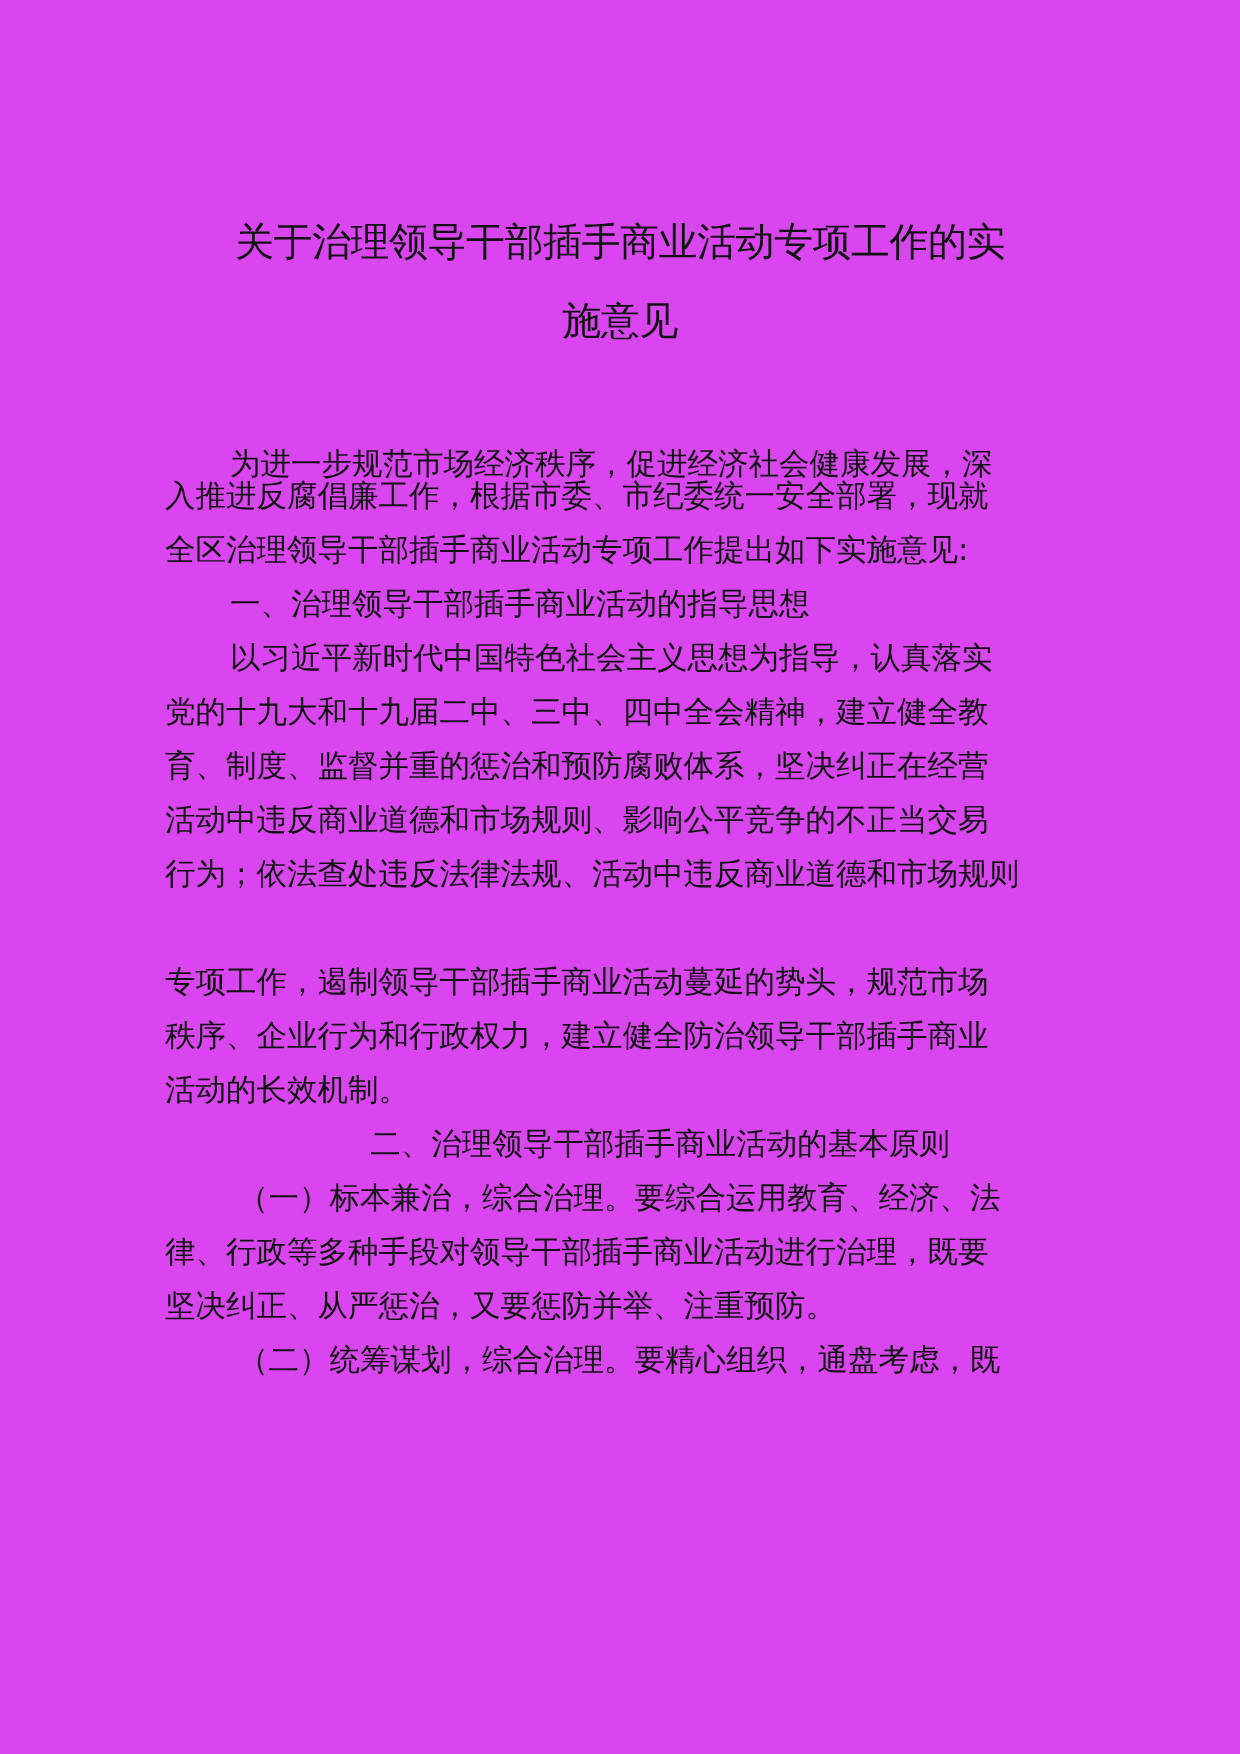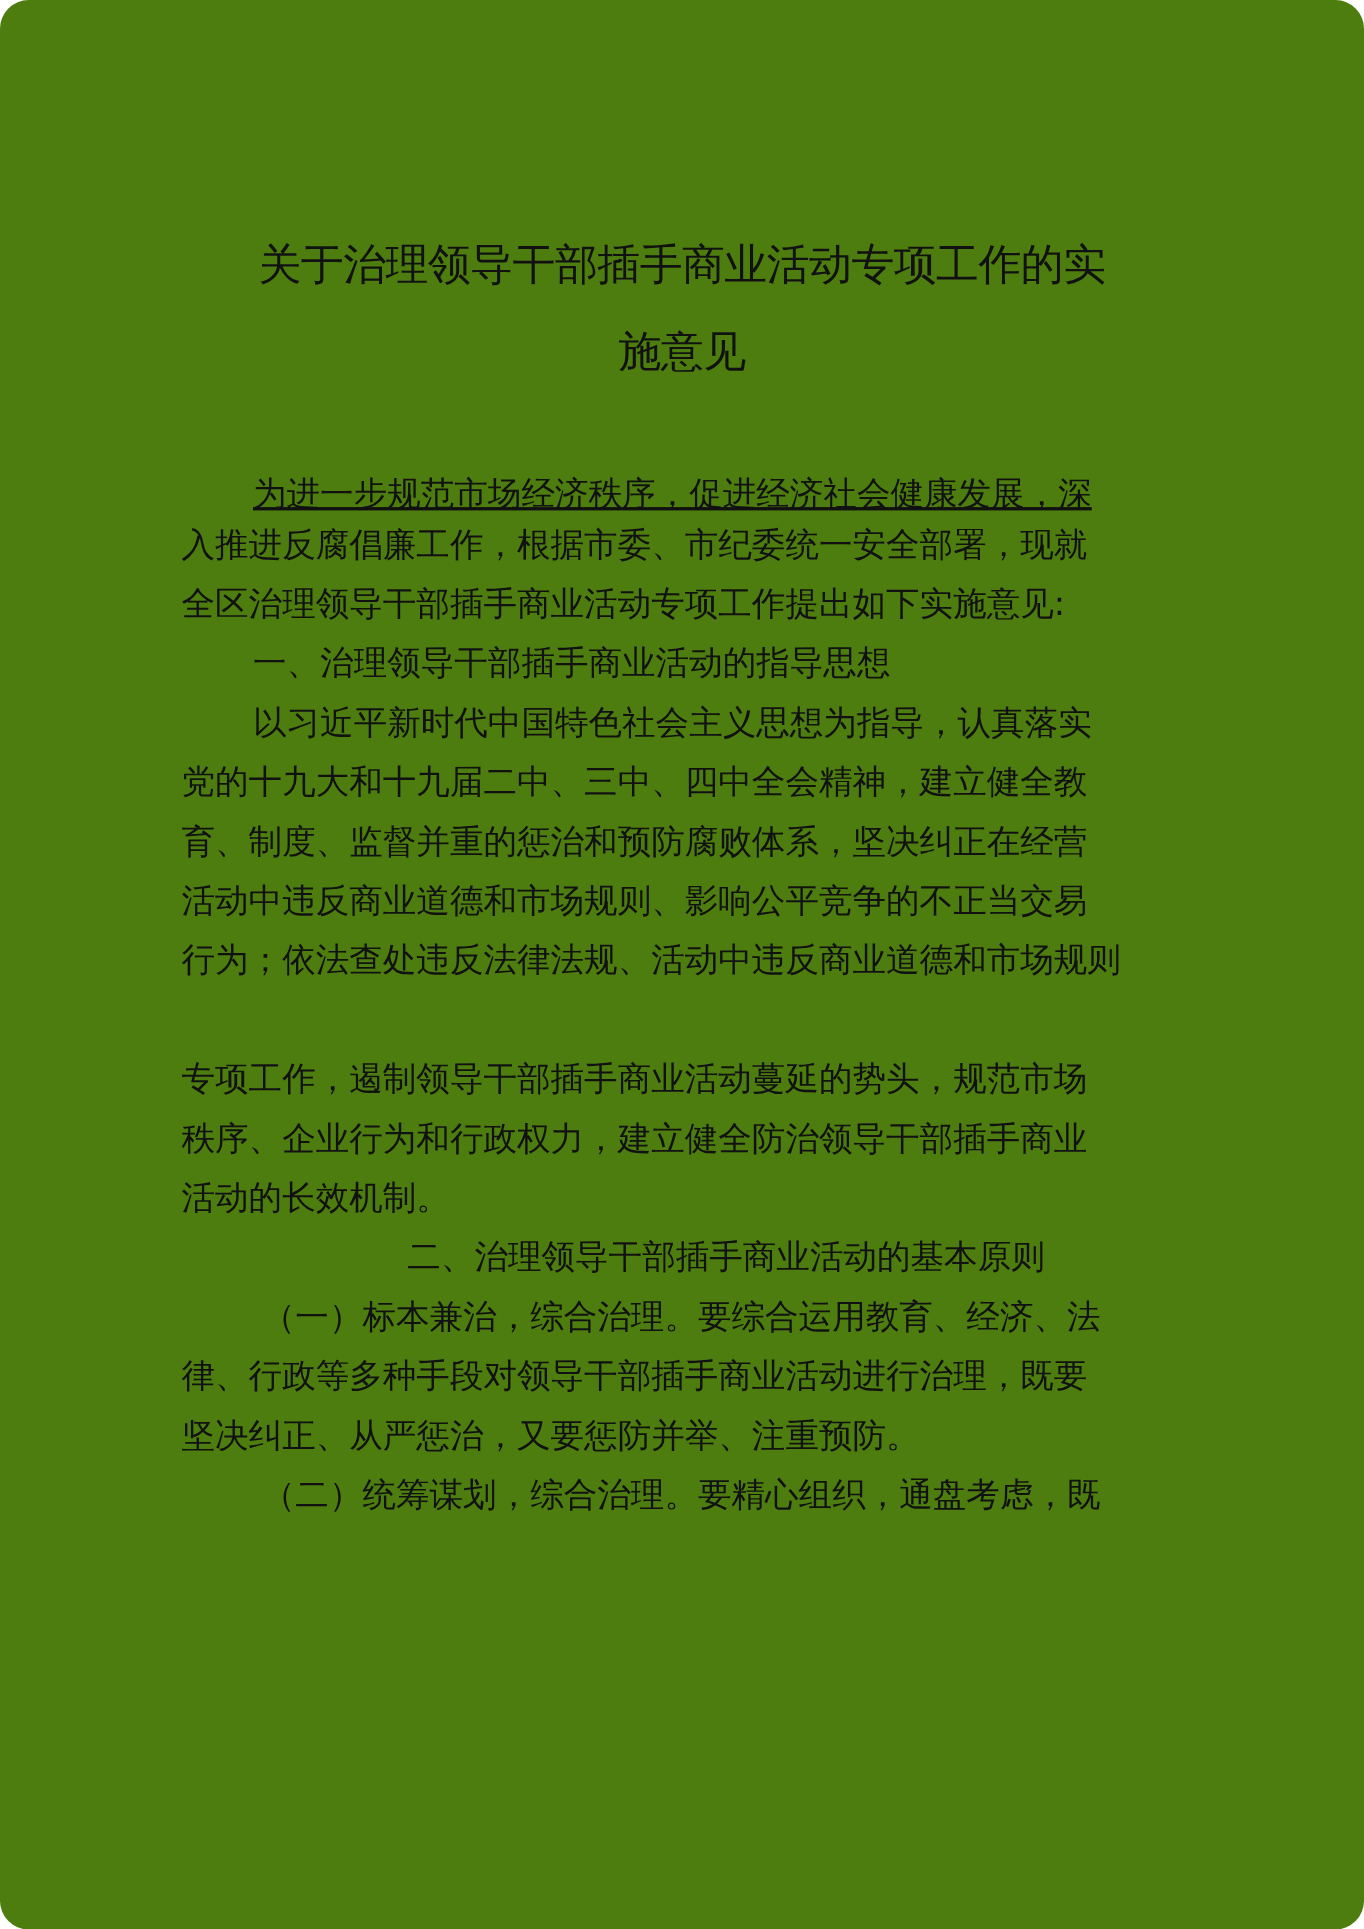--- a/index.html
+++ b/index.html
@@ -13,22 +13,21 @@
       position: relative;
       overflow: hidden;
       color: #111111;
       font-family: "DejaVu Sans", "Liberation Sans", sans-serif;
     }
     .page {
       position: absolute;
       left: 0; top: 0;
       width: 1240px;
       height: 1754px;
-      background: #4d7c0f;
-      border-radius: 26px;
+      background: #d946ef;
     }
     .title-line {
       position: absolute;
       left: 150px;
       width: 940px;
       text-align: center;
       font-size: 39px;
       line-height: 50px;
       white-space: nowrap;
       letter-spacing: -0.5px;
@@ -47,21 +46,21 @@
     .bold { font-weight: normal; }
   </style>
 </head>
 <body>
 
 <div class="page">
 
   <div class="title-line" style="top:217px;">关于治理领导干部插手商业活动专项工作的实</div>
   <div class="title-line" style="top:296px;">施意见</div>
 
-  <div class="line indent" style="top:430px;text-decoration:underline;">为进一步规范市场经济秩序，促进经济社会健康发展，深</div>
+  <div class="line indent" style="top:444px;">为进一步规范市场经济秩序，促进经济社会健康发展，深</div>
   <div class="line" style="top:476px;">入推进反腐倡廉工作，根据市委、市纪委统一安全部署，现就</div>
   <div class="line" style="top:530px;">全区治理领导干部插手商业活动专项工作提出如下实施意见:</div>
 
   <div class="line indent" style="top:584px;">一、治理领导干部插手商业活动的指导思想</div>
 
   <div class="line indent" style="top:638px;">以习近平新时代中国特色社会主义思想为指导，认真落实</div>
   <div class="line" style="top:692px;">党的十九大和十九届二中、三中、四中全会精神，建立健全教</div>
   <div class="line" style="top:746px;">育、制度、监督并重的惩治和预防腐败体系，坚决纠正在经营</div>
   <div class="line" style="top:800px;">活动中违反商业道德和市场规则、影响公平竞争的不正当交易</div>
   <div class="line" style="top:854px;">行为；依法查处违反法律法规、活动中违反商业道德和市场规则</div>

